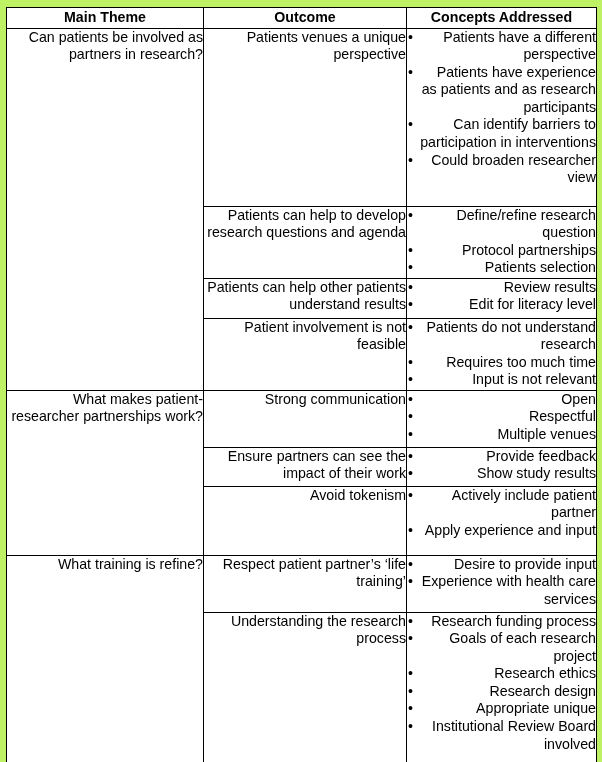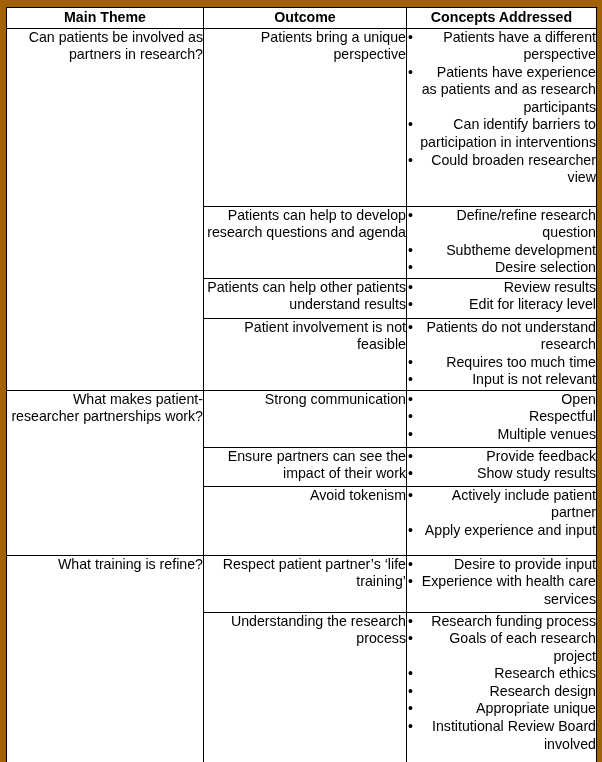--- a/index.html
+++ b/index.html
@@ -12,21 +12,21 @@
     height: 762px;
     font-family: "Liberation Sans", sans-serif;
     color: #000000;
     -webkit-font-smoothing: antialiased;
   }
   #sheet {
     position: relative;
     width: 602px;
     height: 762px;
     overflow: hidden;
-    background: #a16207;
+    background: #bef264;
   }
   table.themes {
     position: absolute;
     left: 6px;
     top: 7px;
     width: 590px;
     border-collapse: collapse;
     table-layout: fixed;
     background: #ffffff;
   }
@@ -100,40 +100,40 @@
         <th>Concepts Addressed</th>
       </tr>
     </thead>
     <tbody>
 
       <tr>
         <td class="theme-cell" rowspan="4">
           <span class="cell-text">Can patients be involved as partners in research?</span>
         </td>
         <td class="sub-cell" style="height:177px">
-          <span class="cell-text">Patients bring a unique perspective</span>
+          <span class="cell-text">Patients venues a unique perspective</span>
         </td>
         <td class="concepts-cell">
           <ul class="concepts">
             <li>Patients have a different perspective</li>
             <li>Patients have experience as patients and as research participants</li>
             <li>Can identify barriers to participation in interventions</li>
             <li>Could broaden researcher view</li>
           </ul>
         </td>
       </tr>
       <tr>
         <td class="sub-cell" style="height:71px">
           <span class="cell-text">Patients can help to develop research questions and agenda</span>
         </td>
         <td class="concepts-cell">
           <ul class="concepts">
             <li>Define/refine research question</li>
-            <li>Subtheme development</li>
-            <li>Desire selection</li>
+            <li>Protocol partnerships</li>
+            <li>Patients selection</li>
           </ul>
         </td>
       </tr>
       <tr>
         <td class="sub-cell" style="height:39px">
           <span class="cell-text">Patients can help other patients understand results</span>
         </td>
         <td class="concepts-cell">
           <ul class="concepts">
             <li>Review results</li>

